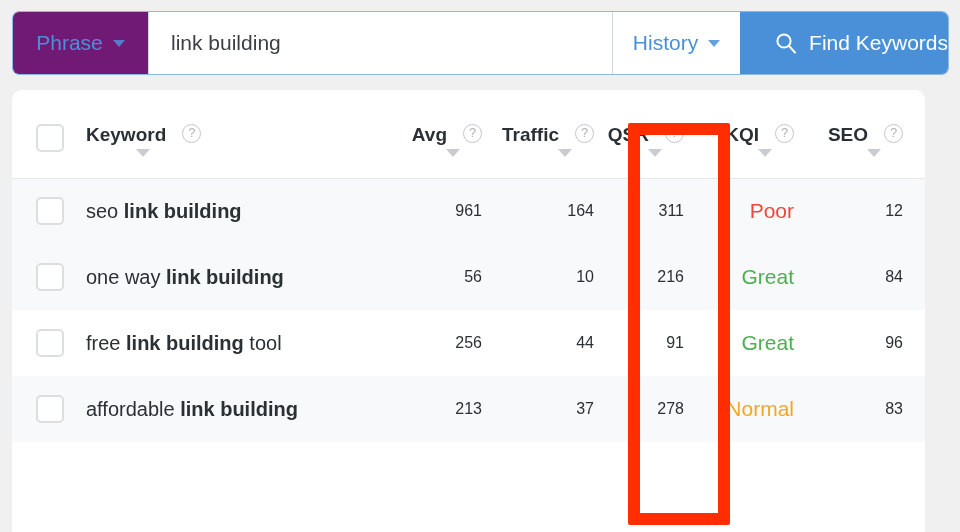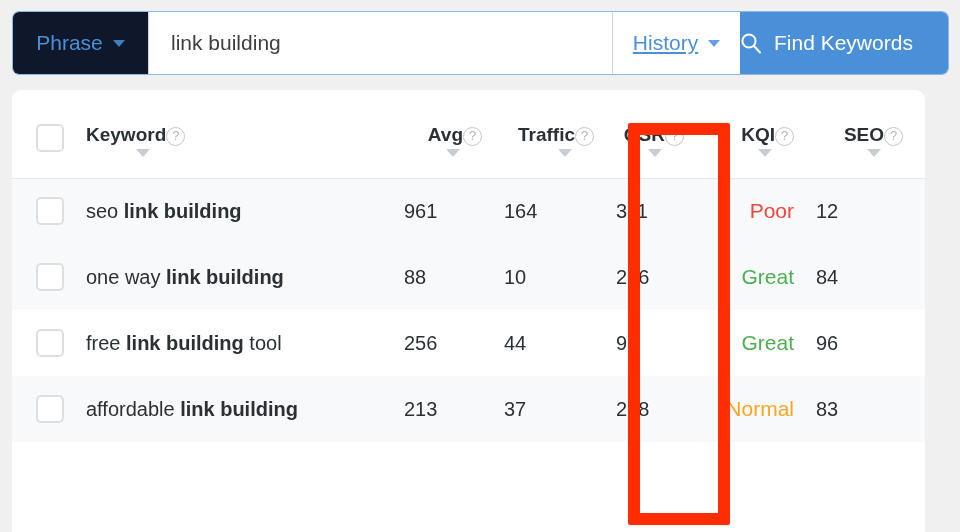--- a/index.html
+++ b/index.html
@@ -41,21 +41,21 @@
     flex: 0 0 auto;
     width: 136px;
     display: flex;
     align-items: center;
     justify-content: center;
     gap: 10px;
     border-right: 1px solid #cfd6dd;
     color: #4a90d9;
     font-size: 21px;
     cursor: pointer;
-    background: #0f172a;
+    background: #701a75;
   }
 
   .kw-input {
     flex: 1 1 auto;
     border: none;
     outline: none;
     font-family: "Liberation Sans", sans-serif;
     font-size: 21px;
     color: #3b3f44;
     padding: 0 22px;
@@ -68,29 +68,28 @@
     width: 128px;
     display: flex;
     align-items: center;
     justify-content: center;
     gap: 10px;
     border-left: 1px solid #cfd6dd;
     color: #4a90d9;
     font-size: 21px;
     cursor: pointer;
     background: #fff;
-    text-decoration: underline;
   }
 
   .find-btn {
     flex: 0 0 auto;
     width: 208px;
     display: flex;
     align-items: center;
-    justify-content: flex-start;
+    justify-content: flex-end;
     gap: 12px;
     background: #4a90d9;
     color: #ffffff;
     font-size: 21px;
     border: none;
     font-family: "Liberation Sans", sans-serif;
     cursor: pointer;
   }
 
   .caret-down {
@@ -125,22 +124,22 @@
     padding-top: 34px;
     font-size: 19px;
     font-weight: bold;
     color: #2b3034;
     background: #ffffff;
     border-bottom: 1px solid #e6e8ea;
   }
 
   .th-inner {
     display: flex;
-    align-items: flex-end;
-    gap: 0;
+    align-items: flex-start;
+    gap: 16px;
     position: relative;
   }
   .th-inner.right { justify-content: flex-end; padding-right: 22px; }
   .th-inner.left  { justify-content: flex-start; padding-left: 2px; }
 
   .help-icon {
     width: 19px; height: 19px;
     border: 1.6px solid #c3c7cb;
     border-radius: 50%;
     color: #b0b4b8;
@@ -167,21 +166,21 @@
   .kw-table td {
     height: 66px;
     font-size: 20px;
     color: #2b3034;
     vertical-align: middle;
   }
 
   tr.row-odd td  { background: #f8f9fa; }
   tr.row-even td { background: #ffffff; }
 
-  td.num { padding-right: 22px; font-size: 20px; }
+  td.num { text-align: right; padding-right: 22px; font-size: 16px; }
   td.kqi { text-align: right; padding-right: 22px; font-size: 21px; }
 
   .cb-cell { width: 72px; text-align: center; padding-left: 4px; }
 
   .checkbox {
     display: inline-block;
     width: 28px;
     height: 28px;
     border: 2px solid #dcdfe2;
     border-radius: 5px;
@@ -319,21 +318,21 @@
             <td class="kw-cell"><span>seo </span><b>link building</b><span></span></td>
             <td class="num">961</td>
             <td class="num">164</td>
             <td class="num">311</td>
             <td class="kqi" style="color: rgb(242, 69, 61);">Poor</td>
             <td class="num">12</td>
           </tr>
           <tr class="row-odd">
             <td class="cb-cell"><span class="checkbox"></span></td>
             <td class="kw-cell"><span>one way </span><b>link building</b><span></span></td>
-            <td class="num">88</td>
+            <td class="num">56</td>
             <td class="num">10</td>
             <td class="num">216</td>
             <td class="kqi" style="color: rgb(76, 175, 80);">Great</td>
             <td class="num">84</td>
           </tr>
           <tr class="row-even">
             <td class="cb-cell"><span class="checkbox"></span></td>
             <td class="kw-cell"><span>free </span><b>link building</b><span> tool</span></td>
             <td class="num">256</td>
             <td class="num">44</td>

